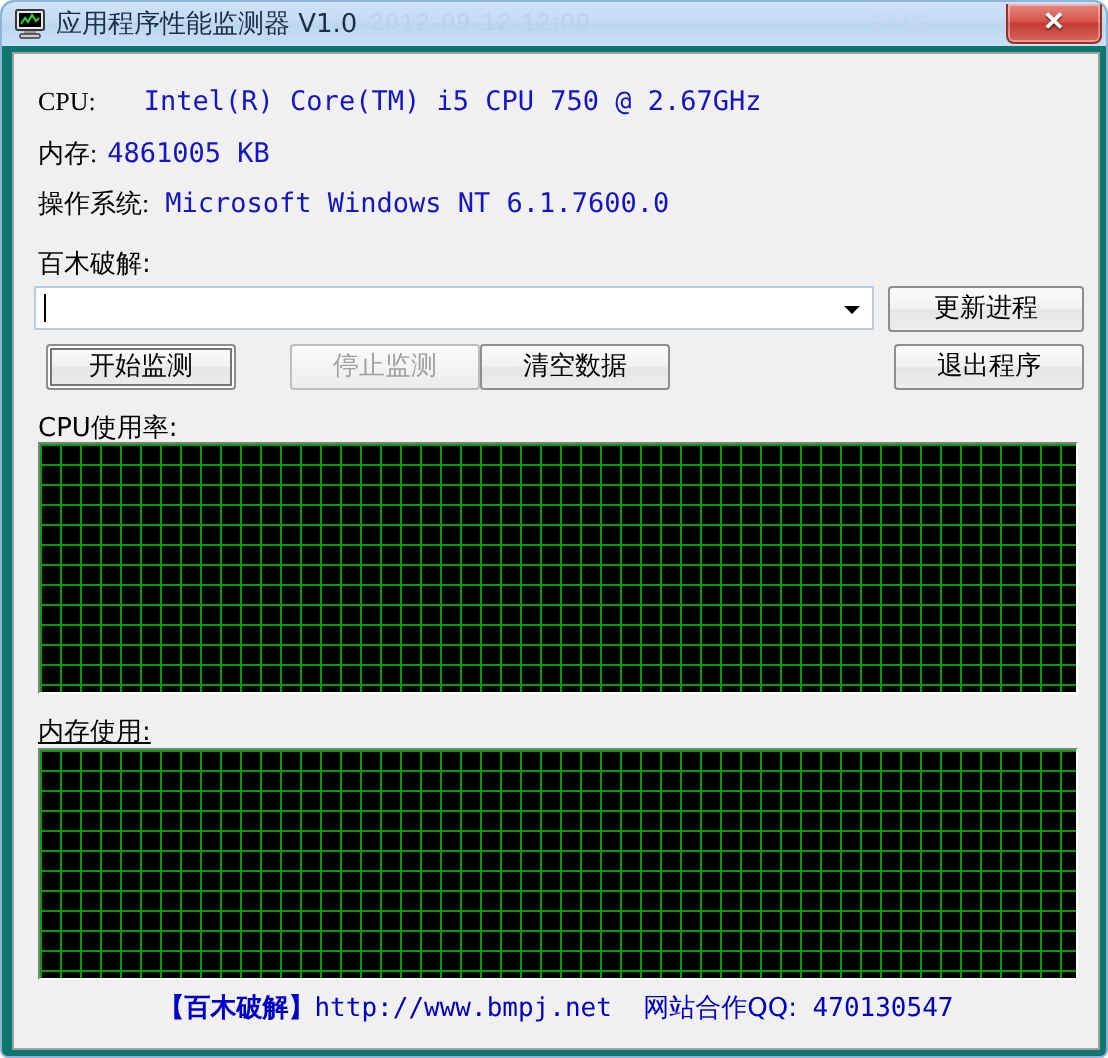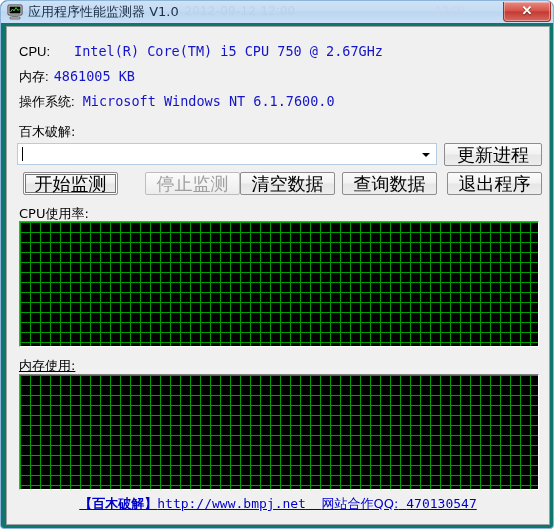--- a/index.html
+++ b/index.html
@@ -103,21 +103,21 @@
 
   
   .info-line {
     position: absolute;
     white-space: nowrap;
     font-size: 14px;
     font-family: "DejaVu Sans Mono", "Liberation Mono", monospace;
   }
   .info-label {
     color: #000000;
-    font-family: Liberation Sans, sans-serif;
+    font-family: Liberation Serif, serif;
     font-size: 13px;
   }
   .info-value {
     color: #1414c8;
     font-family: "DejaVu Sans Mono", "Liberation Mono", monospace;
     font-size: 13.5px;
   }
   #info-cpu   { left: 12px; top: 16px; }
   #info-mem   { left: 12px; top: 41px; }
   #info-os    { left: 12px; top: 66px; }
@@ -166,21 +166,21 @@
   }
 
   
   .btn {
     position: absolute;
     box-sizing: border-box;
     height: 23px;
     background: linear-gradient(to bottom, #fbfbfb 0%, #f2f2f2 48%, #e6e6e6 52%, #ededed 100%);
     border: 1px solid #8d8d8d;
     border-radius: 2px;
-    font-size: 18px;
+    font-size: 13px;
     color: #000000;
     font-family: "DejaVu Sans", "Liberation Sans", sans-serif;
     text-align: center;
     line-height: 21px;
     cursor: pointer;
     white-space: nowrap;
   }
   .btn.focused {
     box-shadow: inset 0 0 0 1px #ffffff, inset 0 0 0 2px #767676;
   }
@@ -243,21 +243,20 @@
     text-align: center;
   }
   #footer-link {
     position: absolute;
     left: 0;
     top: 4px;
     width: 542px;
     text-align: center;
     font-size: 13px;
     color: #0000cd;
-    text-decoration: underline;
     font-family: "DejaVu Sans Mono", "Liberation Mono", monospace;
     white-space: nowrap;
     cursor: pointer;
   }
   #footer-link .cjk {
     font-family: "DejaVu Sans", "Liberation Sans", sans-serif;
     font-weight: bold;
   }
   #footer-link .cjk2 {
     font-family: "DejaVu Sans", "Liberation Sans", sans-serif;
@@ -306,21 +305,20 @@
     <div id="process-combo">
       <span id="combo-caret"></span>
       <span id="process-combo-value" title=""></span>
       <span id="combo-arrow"></span>
     </div>
 
     <div class="btn" id="btn-refresh">更新进程</div>
     <div class="btn focused" id="btn-start">开始监测</div>
     <div class="btn disabled" id="btn-stop">停止监测</div>
     <div class="btn" id="btn-clear">清空数据</div>
-    <div class="btn" id="btn-query">查询数据</div>
     <div class="btn" id="btn-exit">退出程序</div>
 
     <div class="chart-label" id="cpu-label">CPU使用率:</div>
     <div class="chart-frame" id="cpu-chart">
       <div class="chart-grid"></div>
     </div>
 
     <div class="chart-label" id="mem-label">内存使用:</div>
     <div class="chart-frame" id="mem-chart">
       <div class="chart-grid"></div>

